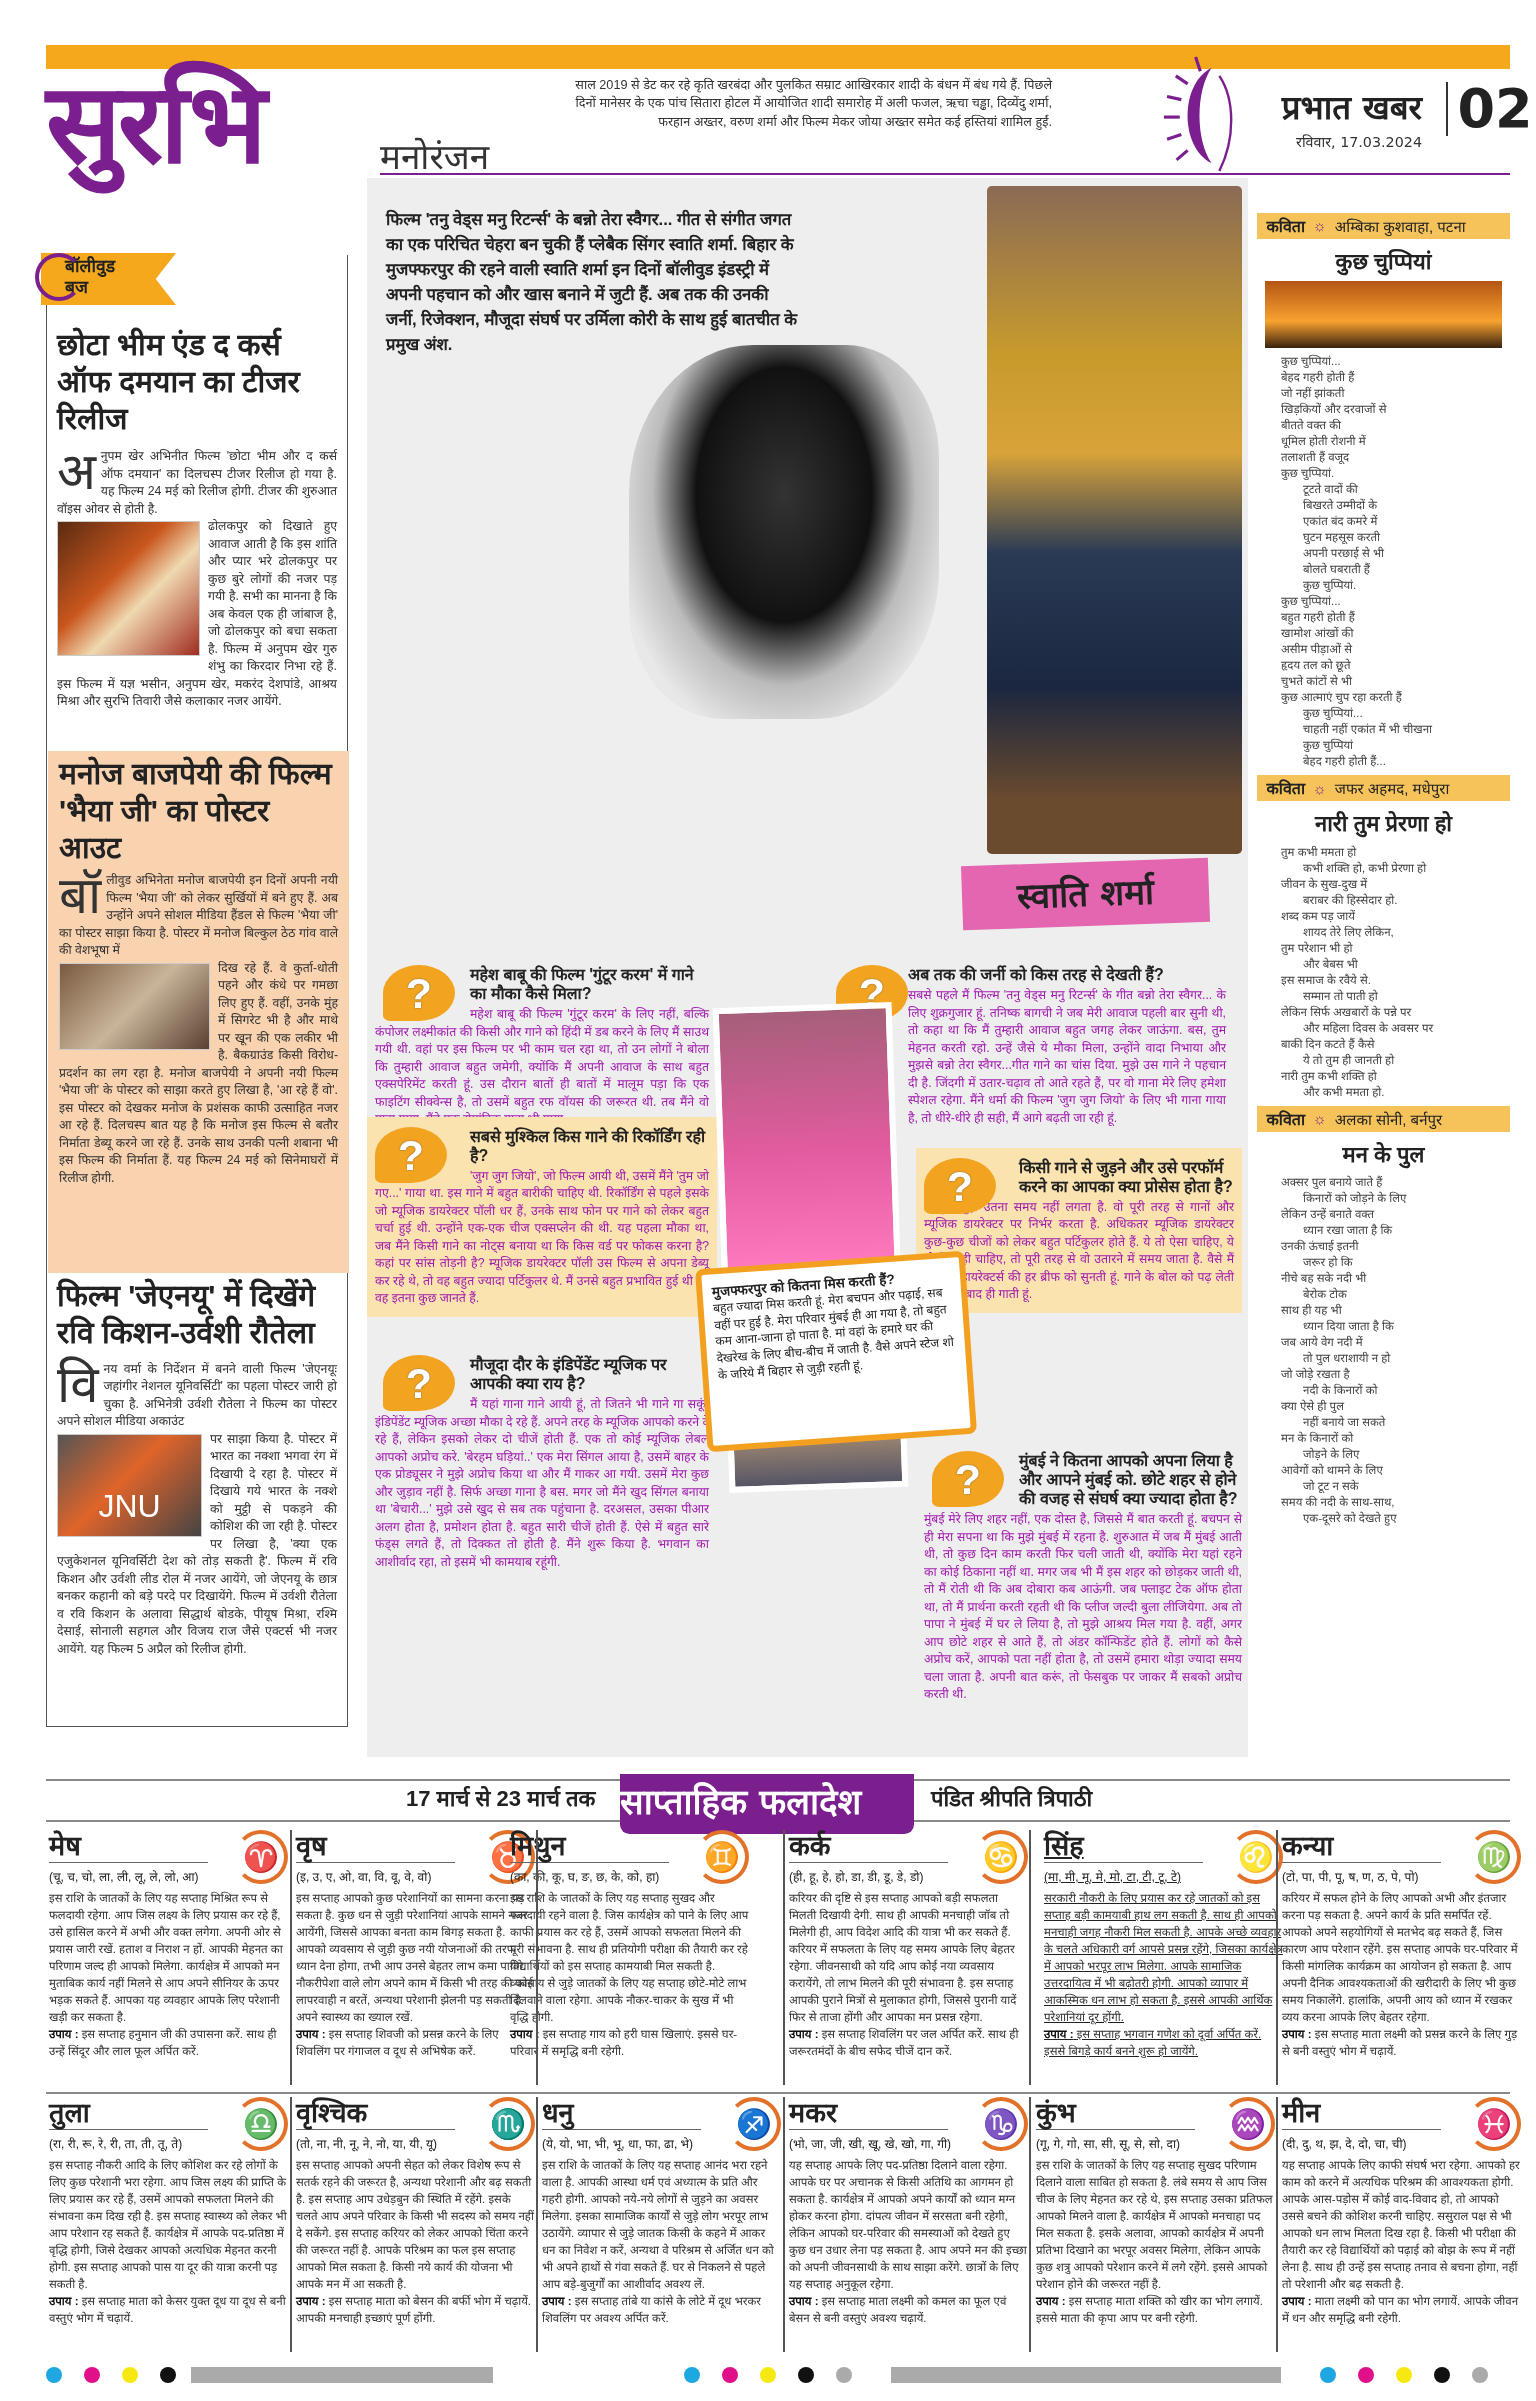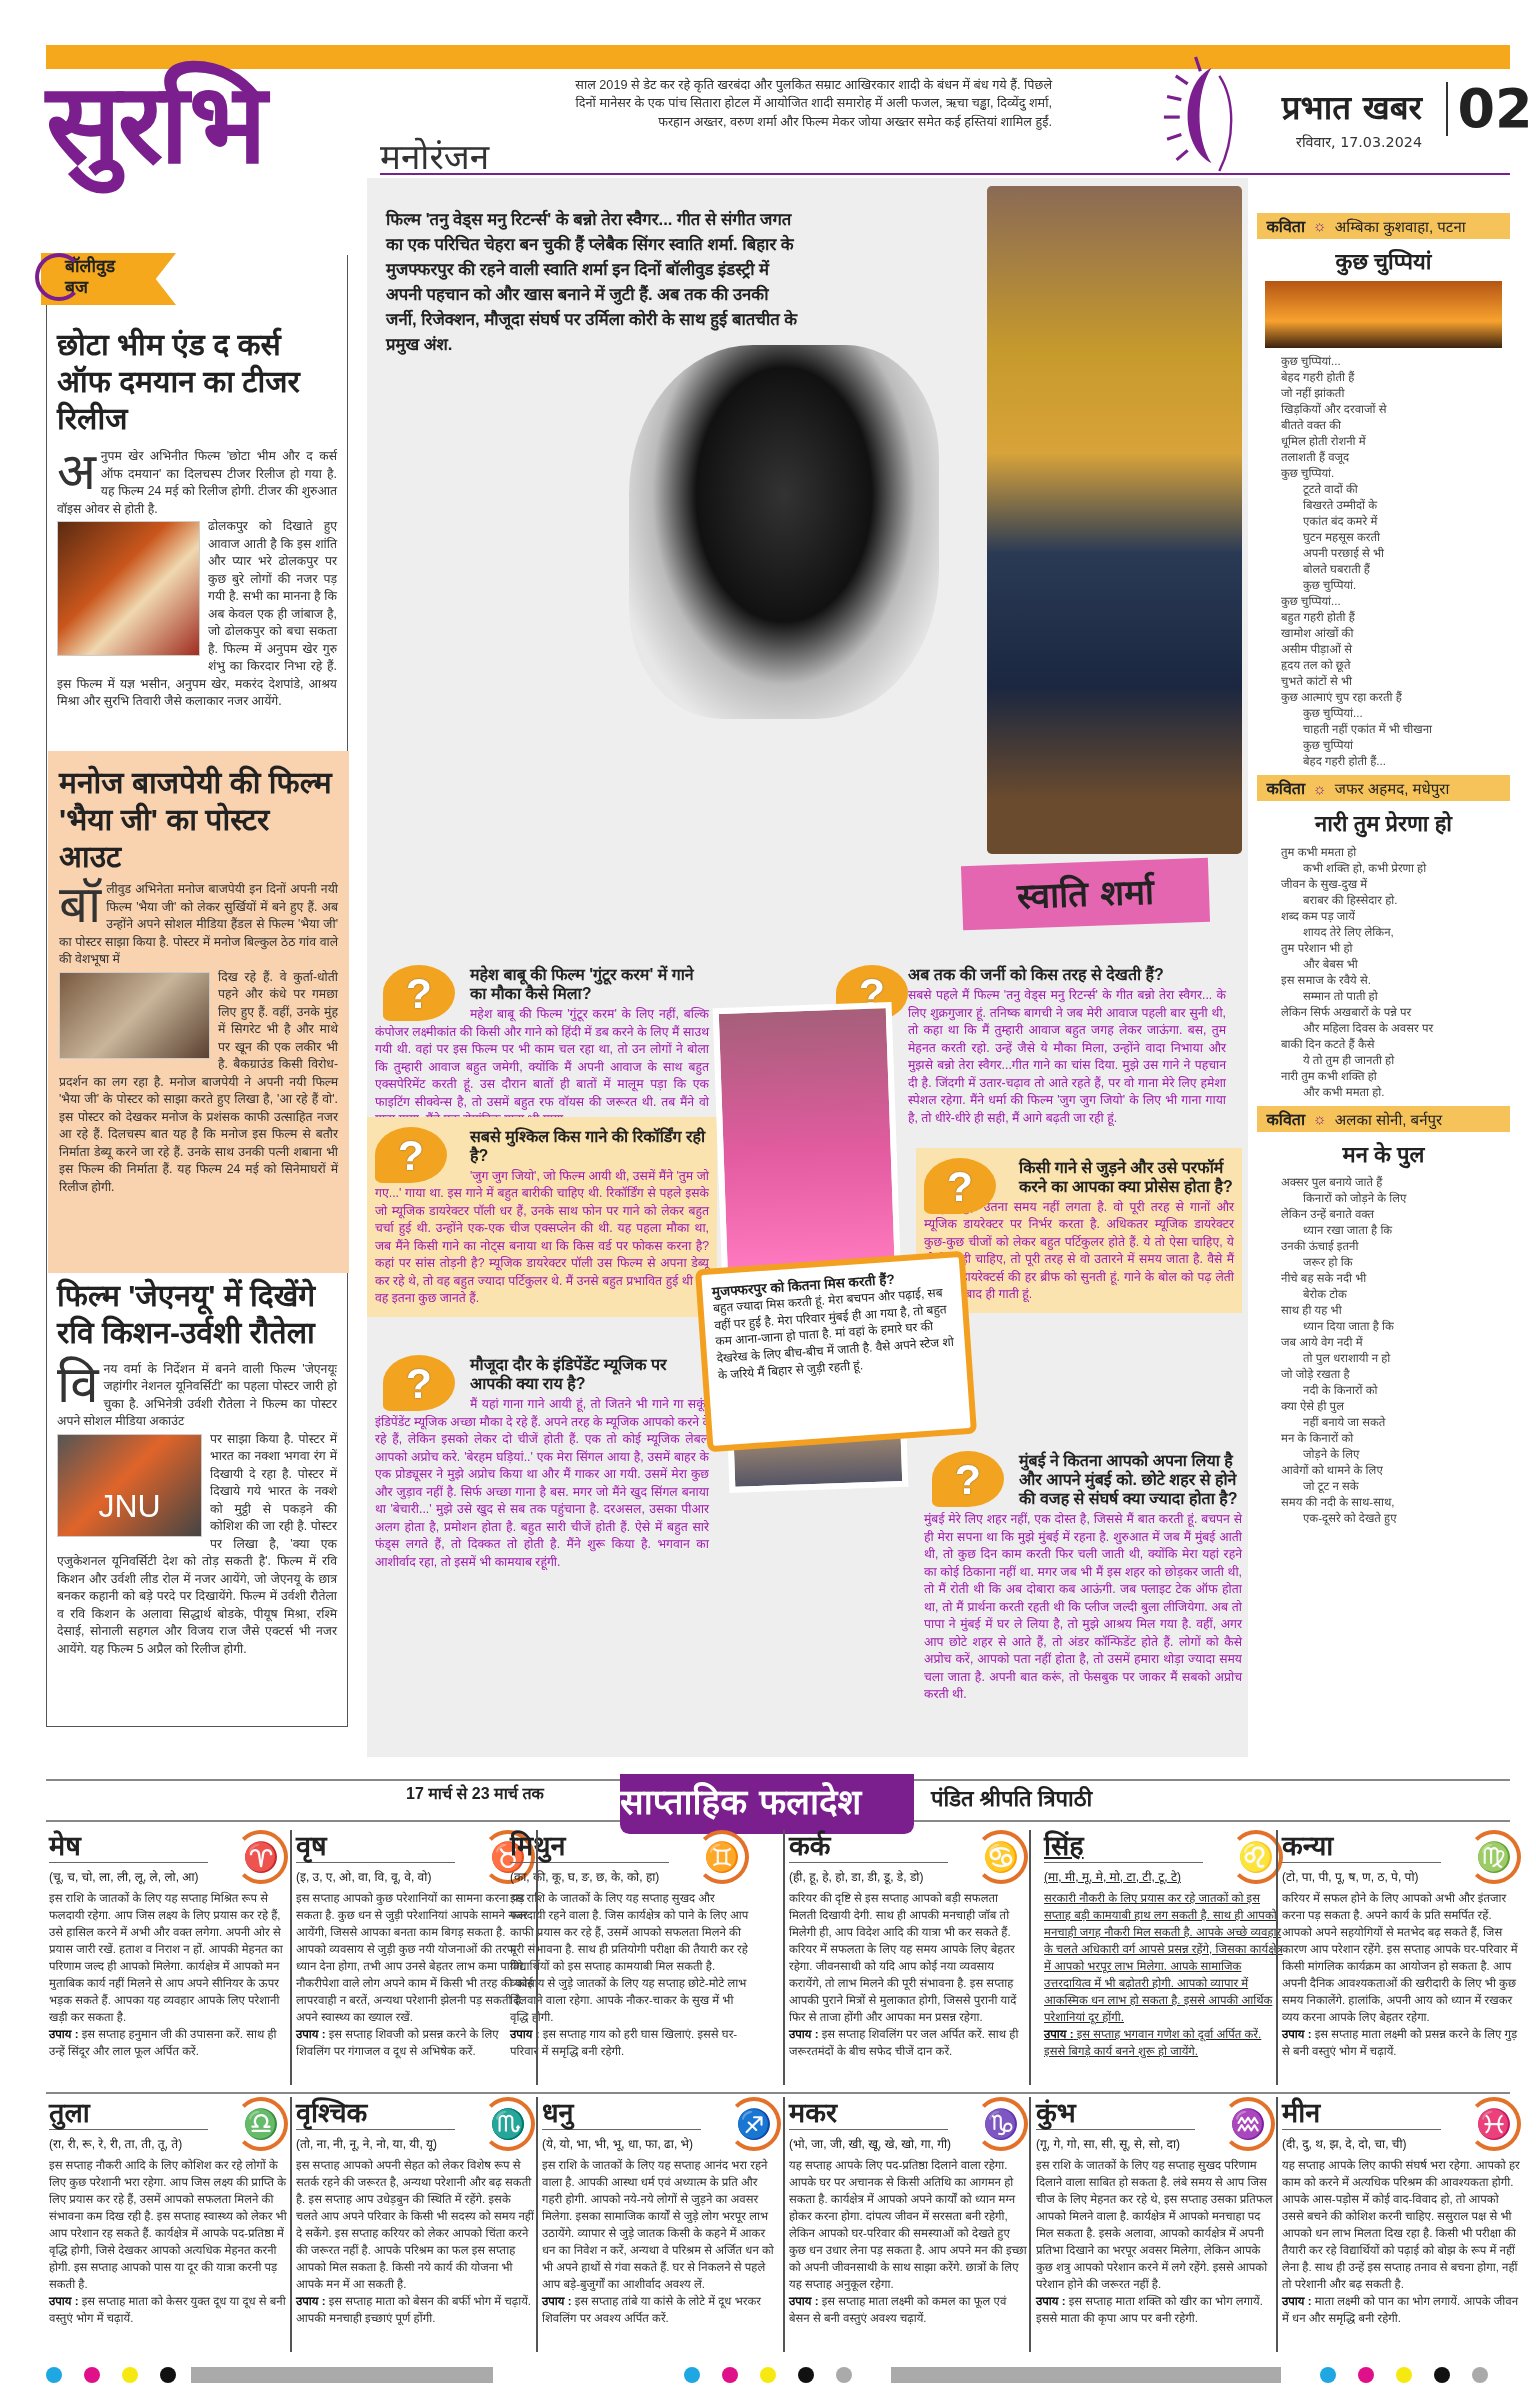--- a/index.html
+++ b/index.html
@@ -44,21 +44,21 @@
 .rightcol{position:absolute;left:1257px;top:213px;width:253px;font-family:"Liberation Sans",sans-serif}
 .kbar{height:25.5px;background:#f5c35a;display:flex;align-items:center;padding-left:9.5px;font-size:15px;gap:8px}
 .kbar b{font-size:16px}
 .ktitle{font-size:22px;font-weight:bold;text-align:center;margin:6.4px 0}
 .kimg{height:67px;margin:0 8px;background:linear-gradient(180deg,#b45514,#f8a22f 60%,#3a2210)}
 .poem{padding-left:24px;font-size:11.5px;line-height:16px;color:#444;margin:4.8px 0}
 .poem .ind{padding-left:22px}
 
 .hbar{position:absolute;left:46px;top:1779px;width:1464px;height:2.4px;background:#888}
 .hbar2{position:absolute;left:46px;top:1820px;width:1464px;height:2.4px;background:#888}
-.hdate{position:absolute;left:406px;top:1782px;font-size:16px;font-weight:bold;font-family:"Liberation Sans",sans-serif}
+.hdate{position:absolute;left:406px;top:1782px;font-size:22px;font-weight:bold;font-family:"Liberation Sans",sans-serif}
 .htitle{position:absolute;left:620px;top:1774px;width:294px;height:60px;background:#7b1f8e;color:#fff;font-size:35px;font-weight:bold;text-align:left;line-height:57px;border-radius:0 0 9.5px 9.5px}
 .hauthor{position:absolute;left:931px;top:1782px;font-size:22px;font-weight:bold;font-family:"Liberation Sans",sans-serif}
 .sign{position:absolute;width:239px;font-family:"Liberation Sans",sans-serif}
 .sign h3{font-size:27px;font-weight:bold;border-bottom:1.6px solid #666;width:159px;line-height:32px}
 .sign .syl{font-size:12px;margin:4.8px 0 4.8px}
 .sign p{font-size:11.5px;line-height:17px;color:#333}
 .sign .up b{font-weight:bold;color:#111}
 .zicon{position:absolute;right:0;top:0;width:54px;height:54px;border-radius:50%;border:4px solid #e2712a;border-left-color:transparent;font-size:29px;text-align:center;line-height:46px;color:#111}
 .vsep{position:absolute;width:1.6px;background:#555}
 .hsep{position:absolute;left:46px;top:2092px;width:1464px;height:2.4px;background:#888}
@@ -104,21 +104,21 @@
 <div class="art" style="left:57px;top:326px;width:280px">
   <h2>छोटा भीम एंड द कर्स ऑफ दमयान का टीजर रिलीज</h2>
   <p style="margin-top:11px">
     <span class="dropcap">अ</span>
     <span>नुपम खेर अभिनीत फिल्म 'छोटा भीम और द कर्स ऑफ दमयान' का दिलचस्प टीजर रिलीज हो गया है. यह फिल्म 24 मई को रिलीज होगी. टीजर की शुरुआत वॉइस ओवर से होती है.</span>
   </p>
   <div class="imgph" style="width:143px;height:135px;background:linear-gradient(135deg,#5a2b12,#c9561c 40%,#f0d8b0 60%,#a02c20)"></div>
   <p><span>ढोलकपुर को दिखाते हुए आवाज आती है कि इस शांति और प्यार भरे ढोलकपुर पर कुछ बुरे लोगों की नजर पड़ गयी है. सभी का मानना है कि अब केवल एक ही जांबाज है, जो ढोलकपुर को बचा सकता है. फिल्म में अनुपम खेर गुरु शंभु का किरदार निभा रहे हैं. इस फिल्म में यज्ञ भसीन, अनुपम खेर, मकरंद देशपांडे, आश्रय मिश्रा और सुरभि तिवारी जैसे कलाकार नजर आयेंगे.</span></p>
 </div>
 
-<div class="art" style="left:48px;top:751px;width:301px;height:522px;background:#f9d3b0;padding:13px 11px">
+<div class="art" style="left:48px;top:751px;width:301px;height:522px;background:#f9d3b0;padding:4px 11px">
   <h2>मनोज बाजपेयी की फिल्म 'भैया जी' का पोस्टर आउट</h2>
   <p style="margin-top:6.4px">
     <span class="dropcap">बॉ</span>
     <span>लीवुड अभिनेता मनोज बाजपेयी इन दिनों अपनी नयी फिल्म 'भैया जी' को लेकर सुर्खियों में बने हुए हैं. अब उन्होंने अपने सोशल मीडिया हैंडल से फिल्म 'भैया जी' का पोस्टर साझा किया है. पोस्टर में मनोज बिल्कुल ठेठ गांव वाले की वेशभूषा में</span>
   </p>
   <div class="imgph" style="width:151px;height:87px;background:linear-gradient(135deg,#7a5a40,#c8b59a 50%,#5a4030)"></div>
   <p><span>दिख रहे हैं. वे कुर्ता-धोती पहने और कंधे पर गमछा लिए हुए हैं. वहीं, उनके मुंह में सिगरेट भी है और माथे पर खून की एक लकीर भी है. बैकग्राउंड किसी विरोध-प्रदर्शन का लग रहा है. मनोज बाजपेयी ने अपनी नयी फिल्म 'भैया जी' के पोस्टर को साझा करते हुए लिखा है, 'आ रहे हैं वो'. इस पोस्टर को देखकर मनोज के प्रशंसक काफी उत्साहित नजर आ रहे हैं. दिलचस्प बात यह है कि मनोज इस फिल्म से बतौर निर्माता डेब्यू करने जा रहे हैं. उनके साथ उनकी पत्नी शबाना भी इस फिल्म की निर्माता हैं. यह फिल्म 24 मई को सिनेमाघरों में रिलीज होगी.</span></p>
 </div>
 
 <div class="art" style="left:57px;top:1277px;width:280px">

